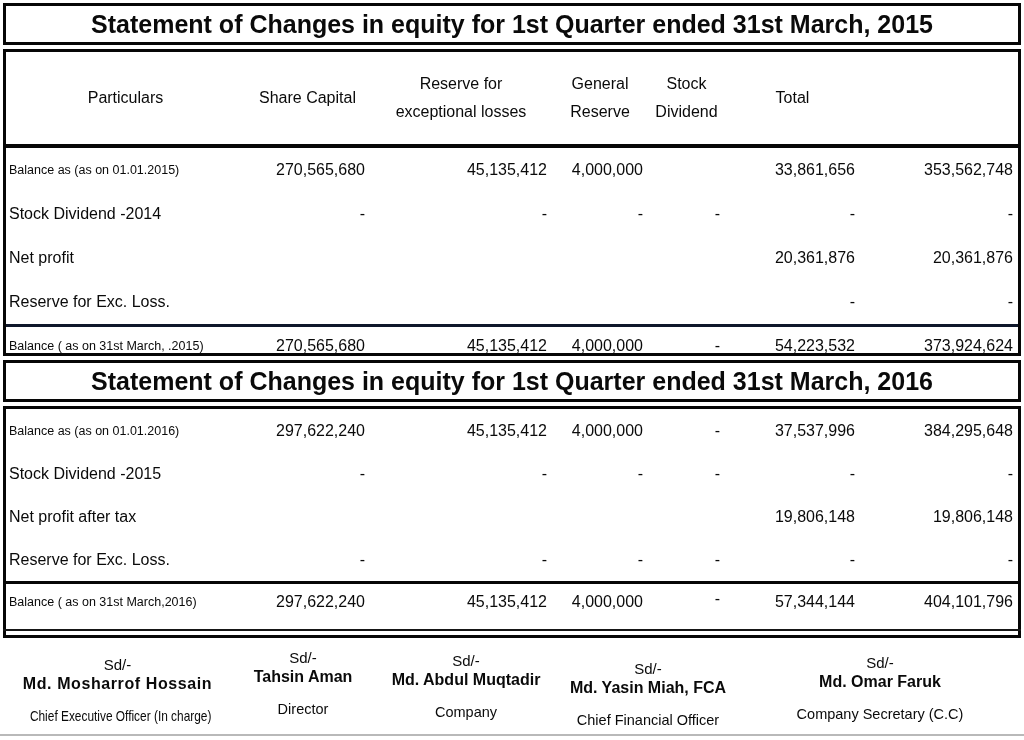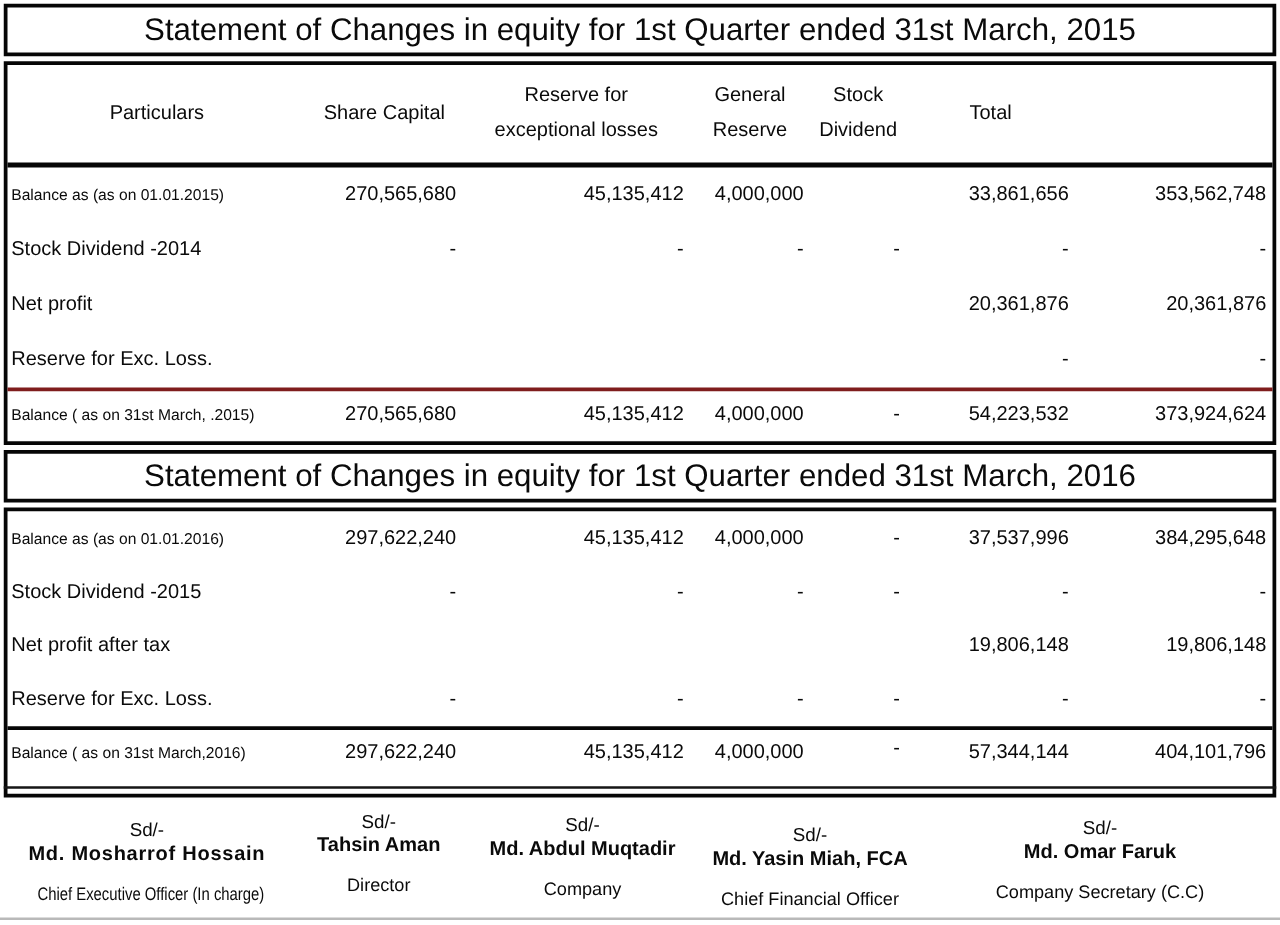--- a/index.html
+++ b/index.html
@@ -3,38 +3,38 @@
 <meta charset="utf-8">
 <style>
   * { margin:0; padding:0; box-sizing:border-box; }
   html,body { width:1024px; height:740px; background:#ffffff; }
   body { font-family:"Liberation Sans", sans-serif; color:#0a0a0a; position:relative; overflow:hidden; }
 
   .box { position:absolute; left:3px; right:3px; border:3px solid #060606; background:#fff; }
 
   
   .title-box { display:flex; align-items:center; justify-content:center; }
-  .stmt-title { font-size:25px; font-weight:normal; letter-spacing:0px; white-space:nowrap; }
+  .stmt-title { font-size:25px; font-weight:bold; letter-spacing:0px; white-space:nowrap; }
 
   
   .grid { display:grid; grid-template-columns:239px 125px 182px 96px 77px 135px auto; }
 
-  .thead { height:82px; border-bottom:4px solid #060606; }
+  .thead { height:96px; border-bottom:4px solid #060606; }
   .th { display:flex; align-items:center; justify-content:center; text-align:center;
         font-size:16px; line-height:1.75; white-space:pre-line; }
 
   .row { height:44px; }
   .row2 { height:43px; }
   .cell { display:flex; align-items:center; justify-content:flex-end;
           padding-right:5px; font-size:16px; white-space:nowrap; }
   .cell.first { justify-content:flex-start; padding-left:3px; padding-right:0; }
   .lbl-lg { font-size:16px; }
   .lbl-sm { font-size:12.5px; }
 
-  .total-row { border-top:3px solid #7f1d1d; height:40px; }
+  .total-row { border-top:3px solid #0f172a; height:40px; }
   .total-row2 { border-top:3px solid #060606; height:38px; }
 
   .raised { align-items:flex-start; padding-top:6px; }
 
   .bottom-rule { position:absolute; left:3px; right:3px; top:629px; height:2px; background:#161616; }
 
   
   .sig-area { position:absolute; left:0; top:644px; width:1015px; height:86px; }
   .sig-col { position:absolute; text-align:center; }
   .sig-sd { font-size:15px; }

